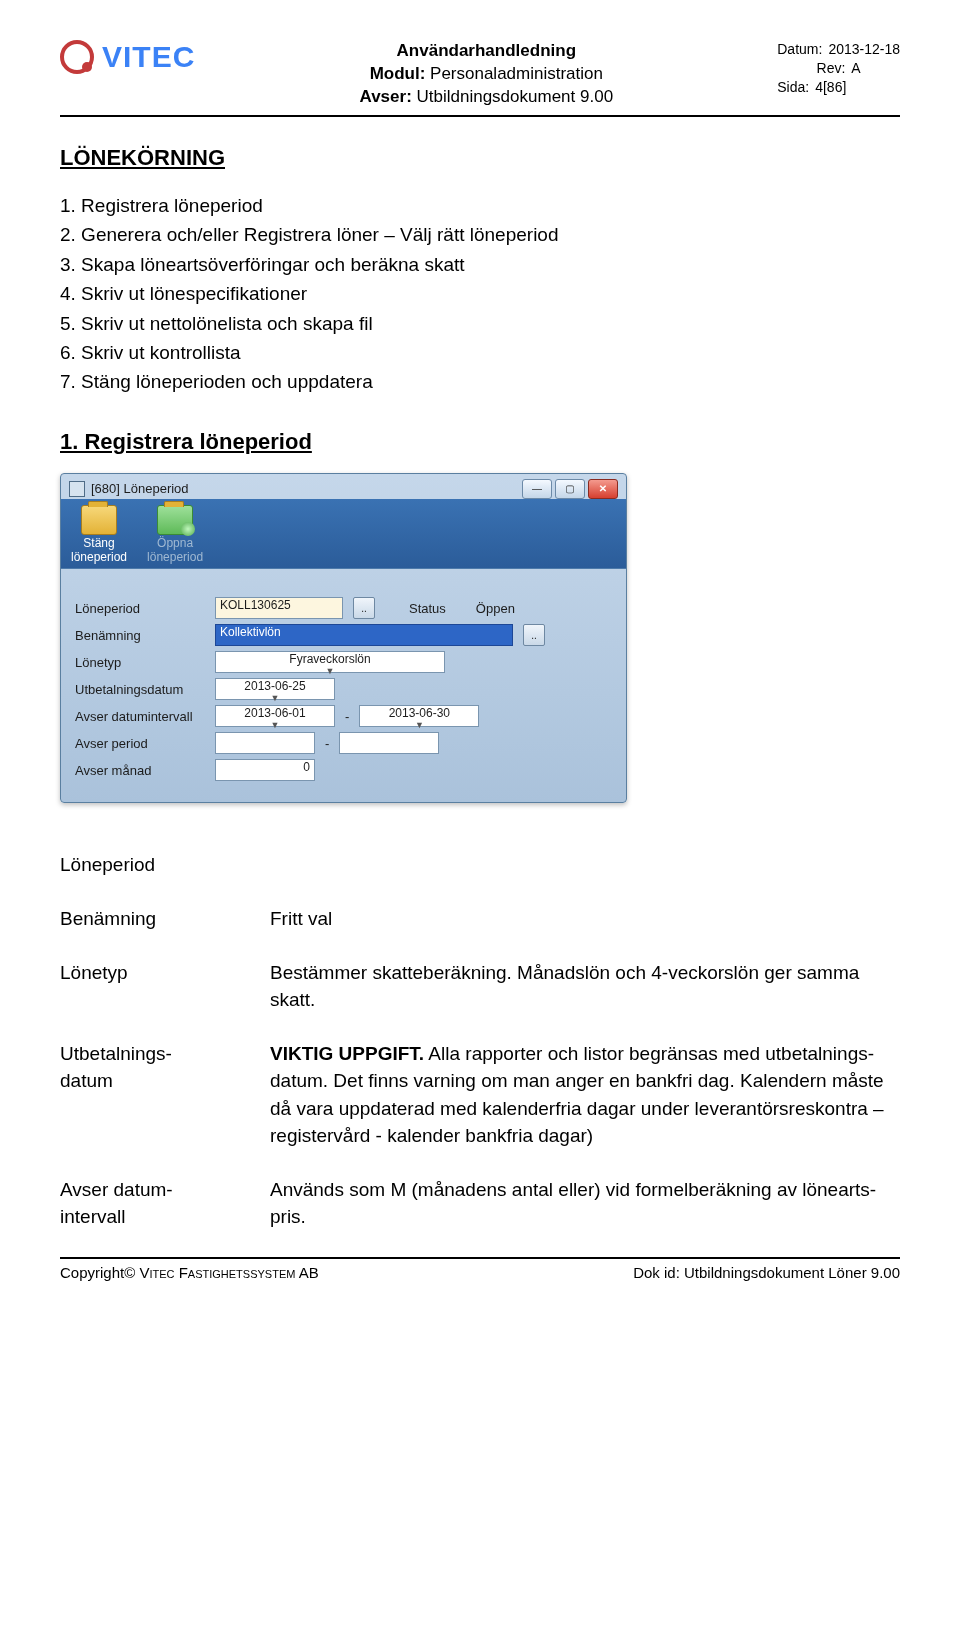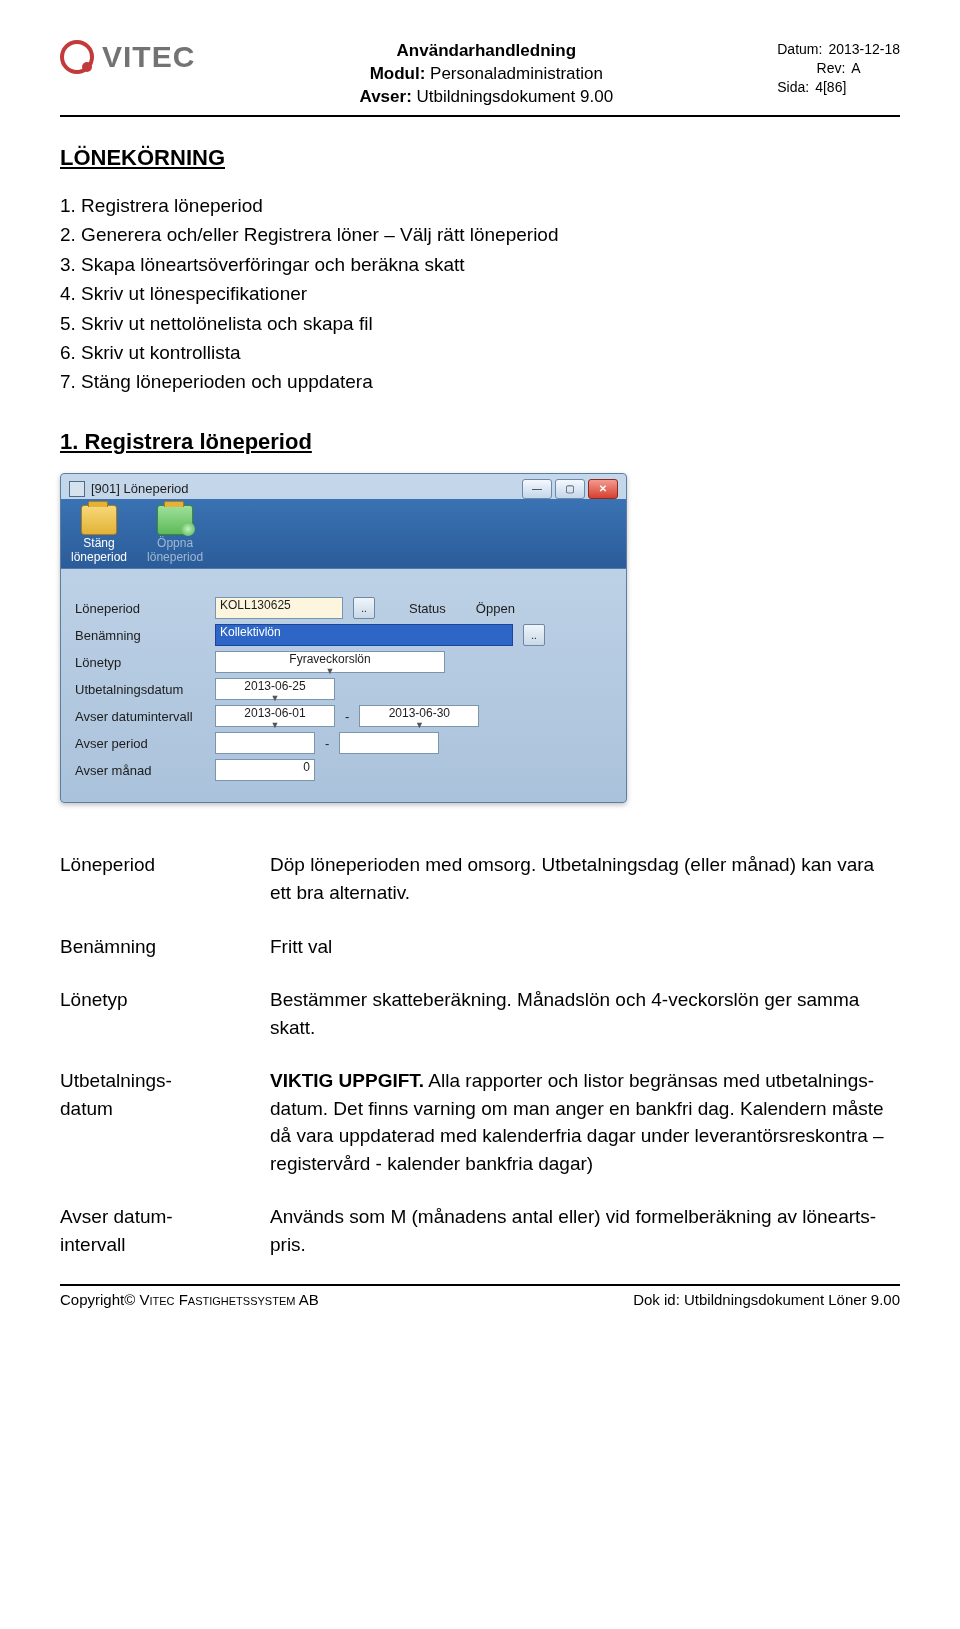--- a/index.html
+++ b/index.html
@@ -37,21 +37,21 @@
     content:"";
     position:absolute; bottom:-2px; right:-2px;
     width:10px; height:10px; border-radius:50%;
     background:#c33a3a;
   }
   .logo-text {
     font-family: Arial, sans-serif;
     font-weight: 900;
     font-size: 30px;
     letter-spacing: 1px;
-    color:#737373;
+    color:#3b82f6;
   }
   .header-center {
     flex: 1;
     text-align: center;
     font-size: 17px;
     line-height: 1.35;
   }
   .header-center .t1 { font-weight: bold; }
   .header-right {
     flex-shrink: 0;
@@ -207,21 +207,21 @@
     <div>6.  Skriv ut kontrollista</div>
     <div>7.  Stäng löneperioden och uppdatera</div>
   </div>
 
   <div class="sub-title">1. Registrera löneperiod</div>
 
   <div class="appwin">
     <div class="titlebar">
       <div class="titlebar-left">
         <span class="titlebar-icon"></span>
-        <span>[901] Löneperiod</span>
+        <span>[680] Löneperiod</span>
       </div>
       <div class="win-buttons">
         <span class="win-btn">—</span>
         <span class="win-btn">▢</span>
         <span class="win-btn close">✕</span>
       </div>
     </div>
 
     <div class="toolbar">
       <div class="tool-item">
@@ -284,21 +284,20 @@
       <div class="frow">
         <span class="flabel">Avser månad</span>
         <span class="input" style="width:90px;background:#fff;text-align:right;">0</span>
       </div>
     </div>
   </div>
 
   <div class="def-table">
     <div class="def-row">
       <div class="def-term">Löneperiod</div>
-      <div class="def-desc">Döp löneperioden med omsorg. Utbetalningsdag (eller månad) kan vara ett bra alternativ.</div>
     </div>
     <div class="def-row">
       <div class="def-term">Benämning</div>
       <div class="def-desc">Fritt val</div>
     </div>
     <div class="def-row">
       <div class="def-term">Lönetyp</div>
       <div class="def-desc">Bestämmer skatteberäkning. Månadslön och 4-veckorslön ger samma skatt.</div>
     </div>
     <div class="def-row">

